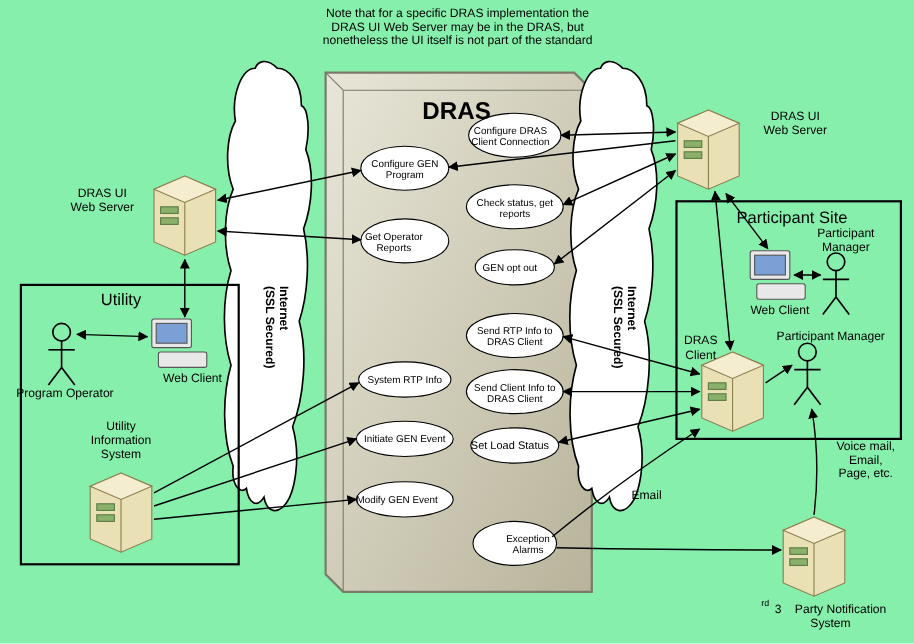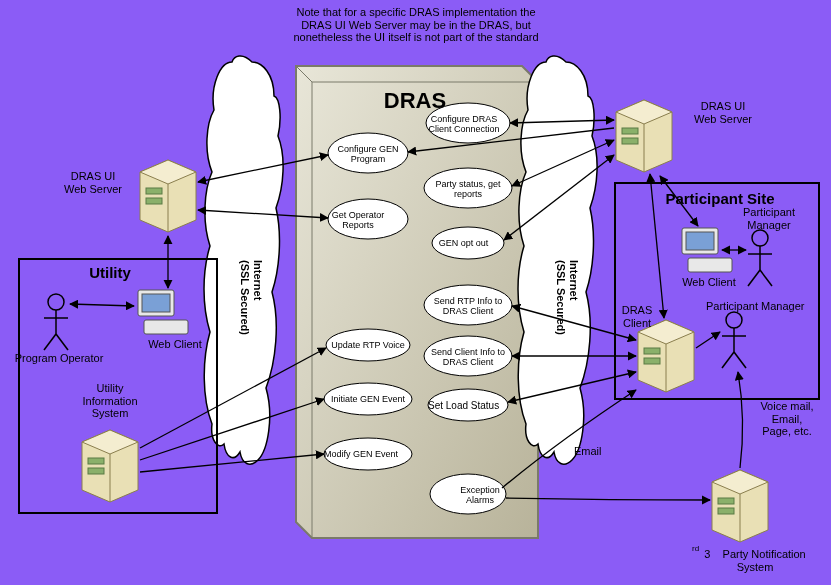--- a/index.html
+++ b/index.html
@@ -1,23 +1,23 @@
 <!DOCTYPE html>
 <html><head>
 <meta charset="utf-8">
 <style>
   html,body{margin:0;padding:0;font-family:Arial,Helvetica,sans-serif;font-size:11px;color:#000;background:#fff}
-  #stage{position:relative;width:831px;height:585px;background:#8b5cf6;overflow:hidden}
+  #stage{position:relative;width:831px;height:585px;background:#86efac;overflow:hidden}
   svg{position:absolute;top:0;left:0}
   .lbl{position:absolute;white-space:pre;line-height:1.15}
   .lblc{position:absolute;text-align:center;white-space:pre;line-height:1.15}
   .box{position:absolute;border:2px solid #000;box-sizing:border-box}
   .bold{font-weight:bold}
   .bigT{font-size:22px;font-weight:bold}
-  .midT{font-size:15px;font-weight:bold}
+  .midT{font-size:15px;font-weight:normal}
 </style>
 </head>
 <body>
 
 <div id="stage">
 
 <svg width="831" height="585" viewBox="0 0 831 585">
   <defs>
     <marker id="ah" viewBox="0 0 10 10" refX="9" refY="5" markerWidth="7" markerHeight="7" orient="auto">
       <path d="M0 0 L10 5 L0 10 z" fill="#000"></path>
@@ -213,27 +213,27 @@
 (SSL Secured)</div>
 <div class="lbl bold" style="left:580px;top:260px;transform:rotate(90deg);transform-origin:left top">Internet
 (SSL Secured)</div>
 
 <div class="lblc" style="left:328px;top:144px;width:80px;font-size:9px">Configure GEN
 Program</div>
 <div class="lblc" style="left:328px;top:210px;width:60px;font-size:9px">Get Operator
 Reports</div>
 <div class="lblc" style="left:426px;top:114px;width:76px;font-size:9px">Configure DRAS
 Client Connection</div>
-<div class="lblc" style="left:424px;top:179px;width:88px;font-size:9px">Party status, get
+<div class="lblc" style="left:424px;top:179px;width:88px;font-size:9px">Check status, get
 reports</div>
 <div class="lblc" style="left:432px;top:238px;width:63px;font-size:9px">GEN opt out</div>
 <div class="lblc" style="left:424px;top:296px;width:88px;font-size:9px">Send RTP Info to
 DRAS Client</div>
 <div class="lblc" style="left:424px;top:347px;width:88px;font-size:9px">Send Client Info to
 DRAS Client</div>
 <div class="lblc" style="left:428px;top:400px;width:60px;font-size:10px">Set Load Status</div>
-<div class="lblc" style="left:326px;top:340px;width:84px;font-size:9px">Update RTP Voice</div>
+<div class="lblc" style="left:326px;top:340px;width:84px;font-size:9px">System RTP Info</div>
 <div class="lblc" style="left:324px;top:394px;width:88px;font-size:9px">Initiate GEN Event</div>
 <div class="lblc" style="left:324px;top:449px;width:66px;font-size:9px">Modify GEN Event</div>
 <div class="lblc" style="left:430px;top:485px;width:100px;font-size:9px">Exception
 Alarms</div>
 
 </div>
 
 </body></html>

